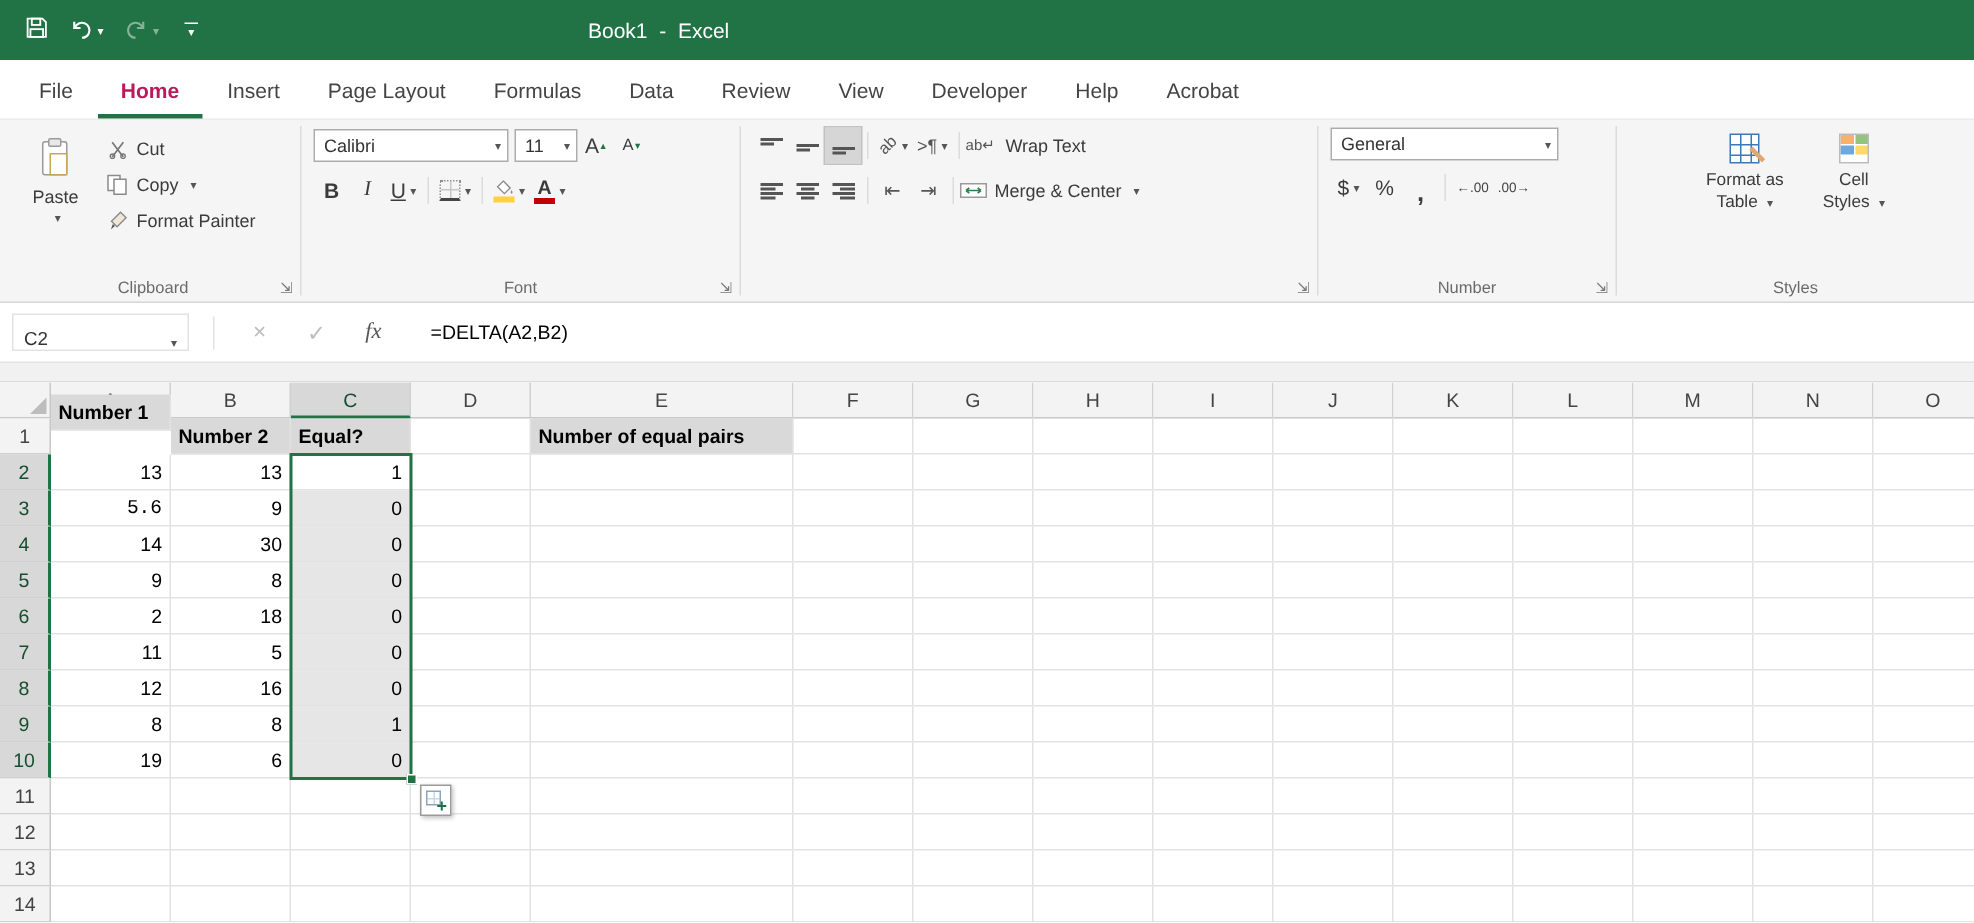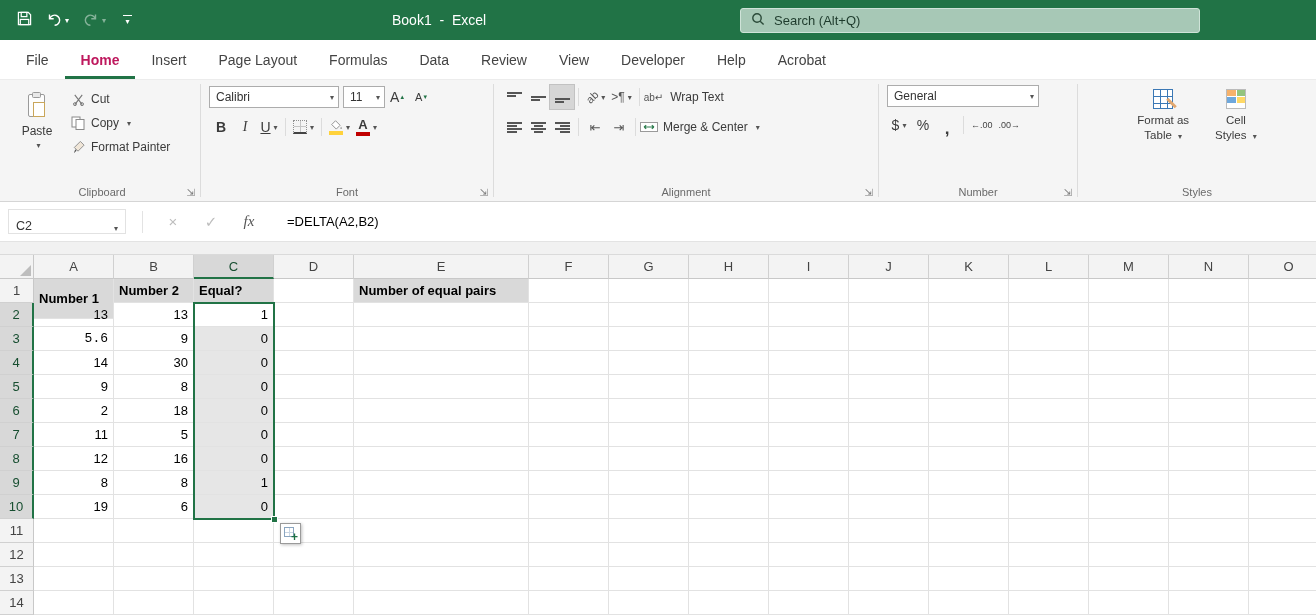--- a/index.html
+++ b/index.html
@@ -145,27 +145,20 @@
             </g>
           </svg></span>
       <span class="qcaret">▾</span>
     </button>
     <button class="qbtn qat-custom">
       <span class="bar"></span>
       <span class="qcaret">▾</span>
     </button>
   </div>
   <div class="win-title">Book1  -  Excel</div>
-  <div class="searchbox">
-    <span><svg width="14" height="14" viewBox="0 0 14 14">
-          <circle cx="6" cy="6" r="4.2" fill="none" stroke="#2b4a39" stroke-width="1.4"></circle>
-          <path d="M9.2 9.2l3.4 3.4" stroke="#2b4a39" stroke-width="1.4"></path>
-        </svg></span>
-    <span>Search (Alt+Q)</span>
-  </div>
 </div>
 
 <div class="tabrow" id="tabrow">
     <div class="tab">File</div>
     <div class="tab active">Home</div>
     <div class="tab">Insert</div>
     <div class="tab">Page Layout</div>
     <div class="tab">Formulas</div>
     <div class="tab">Data</div>
     <div class="tab">Review</div>
@@ -325,21 +318,20 @@
         <span class="ic" style="width:18px">
             <svg width="18" height="12" viewBox="0 0 18 12">
               <rect x="0.5" y="1.5" width="17" height="9" fill="#fff" stroke="#9a9a9a"></rect>
               <path d="M4 6h10M4 6l2.2-1.8M4 6l2.2 1.8M14 6l-2.2-1.8M14 6l-2.2 1.8" stroke="#2e7d4f" stroke-width="1.1" fill="none"></path>
             </svg>
           </span>
         <span>Merge &amp; Center</span>
         <span class="caret">▾</span>
       </button>
     </div>
-    <div class="rg-label">Alignment</div>
     <span class="launcher">⇲</span>
   </div>
   <i class="vsep"></i>
 
   <div class="rgroup g-num">
     <div class="row fr1">
       <div class="combo numfmt">
         <span>General</span>
           <span class="caret">▾</span>
       </div>
@@ -409,21 +401,21 @@
     <div class="ch" style="left: 609px; top: 0px; width: 80px; height: 24px;">G</div>
     <div class="ch" style="left: 689px; top: 0px; width: 80px; height: 24px;">H</div>
     <div class="ch" style="left: 769px; top: 0px; width: 80px; height: 24px;">I</div>
     <div class="ch" style="left: 849px; top: 0px; width: 80px; height: 24px;">J</div>
     <div class="ch" style="left: 929px; top: 0px; width: 80px; height: 24px;">K</div>
     <div class="ch" style="left: 1009px; top: 0px; width: 80px; height: 24px;">L</div>
     <div class="ch" style="left: 1089px; top: 0px; width: 80px; height: 24px;">M</div>
     <div class="ch" style="left: 1169px; top: 0px; width: 80px; height: 24px;">N</div>
     <div class="ch" style="left: 1249px; top: 0px; width: 80px; height: 24px;">O</div>
     <div class="rh" style="left: 0px; top: 24px; width: 34px; height: 24px;">1</div>
-    <div class="cell b fillgray alft" style="left: 34px; top: 24px; width: 80px; height: 40px;">Number 1</div>
+    <div class="cell b fillgray alft" style="left: 34px; top: 8px; width: 80px; height: 24px;">Number 1</div>
     <div class="cell b fillgray alft" style="left: 114px; top: 24px; width: 80px; height: 24px;">Number 2</div>
     <div class="cell b fillgray alft" style="left: 194px; top: 24px; width: 80px; height: 24px;">Equal?</div>
     <div class="cell" style="left: 274px; top: 24px; width: 80px; height: 24px;"></div>
     <div class="cell b fillgray alft" style="left: 354px; top: 24px; width: 175px; height: 24px;">Number of equal pairs</div>
     <div class="cell" style="left: 529px; top: 24px; width: 80px; height: 24px;"></div>
     <div class="cell" style="left: 609px; top: 24px; width: 80px; height: 24px;"></div>
     <div class="cell" style="left: 689px; top: 24px; width: 80px; height: 24px;"></div>
     <div class="cell" style="left: 769px; top: 24px; width: 80px; height: 24px;"></div>
     <div class="cell" style="left: 849px; top: 24px; width: 80px; height: 24px;"></div>
     <div class="cell" style="left: 929px; top: 24px; width: 80px; height: 24px;"></div>

